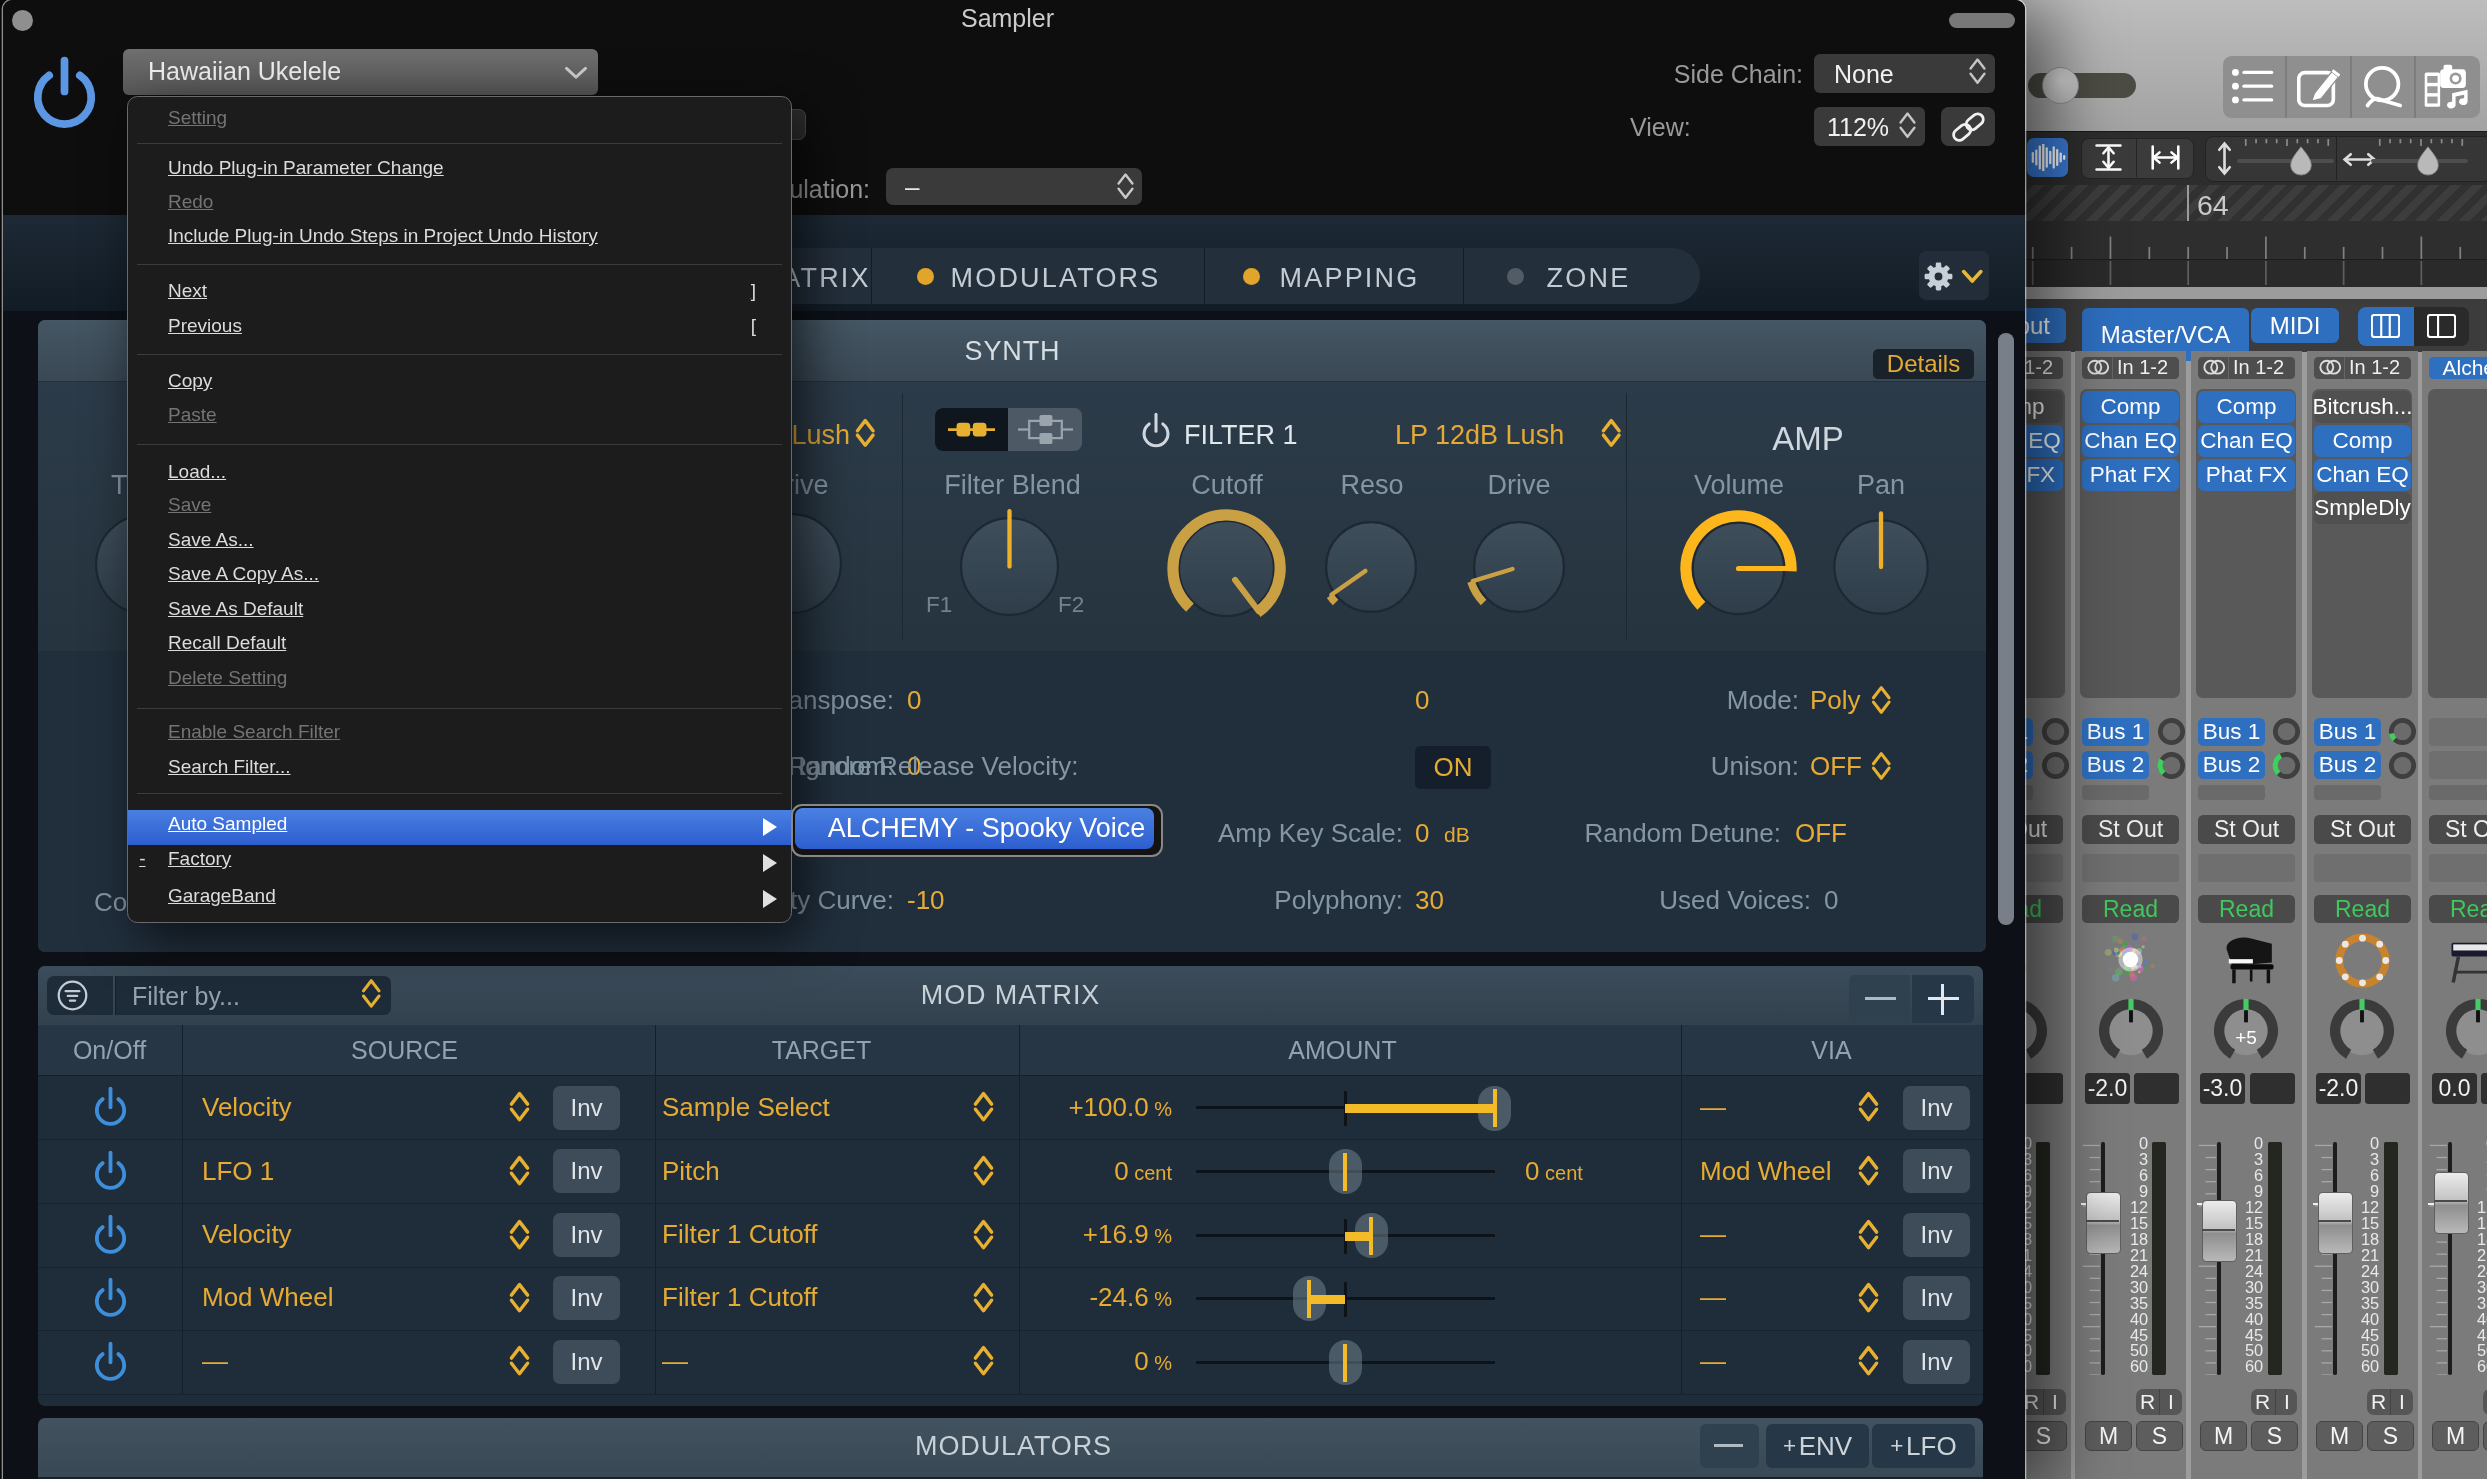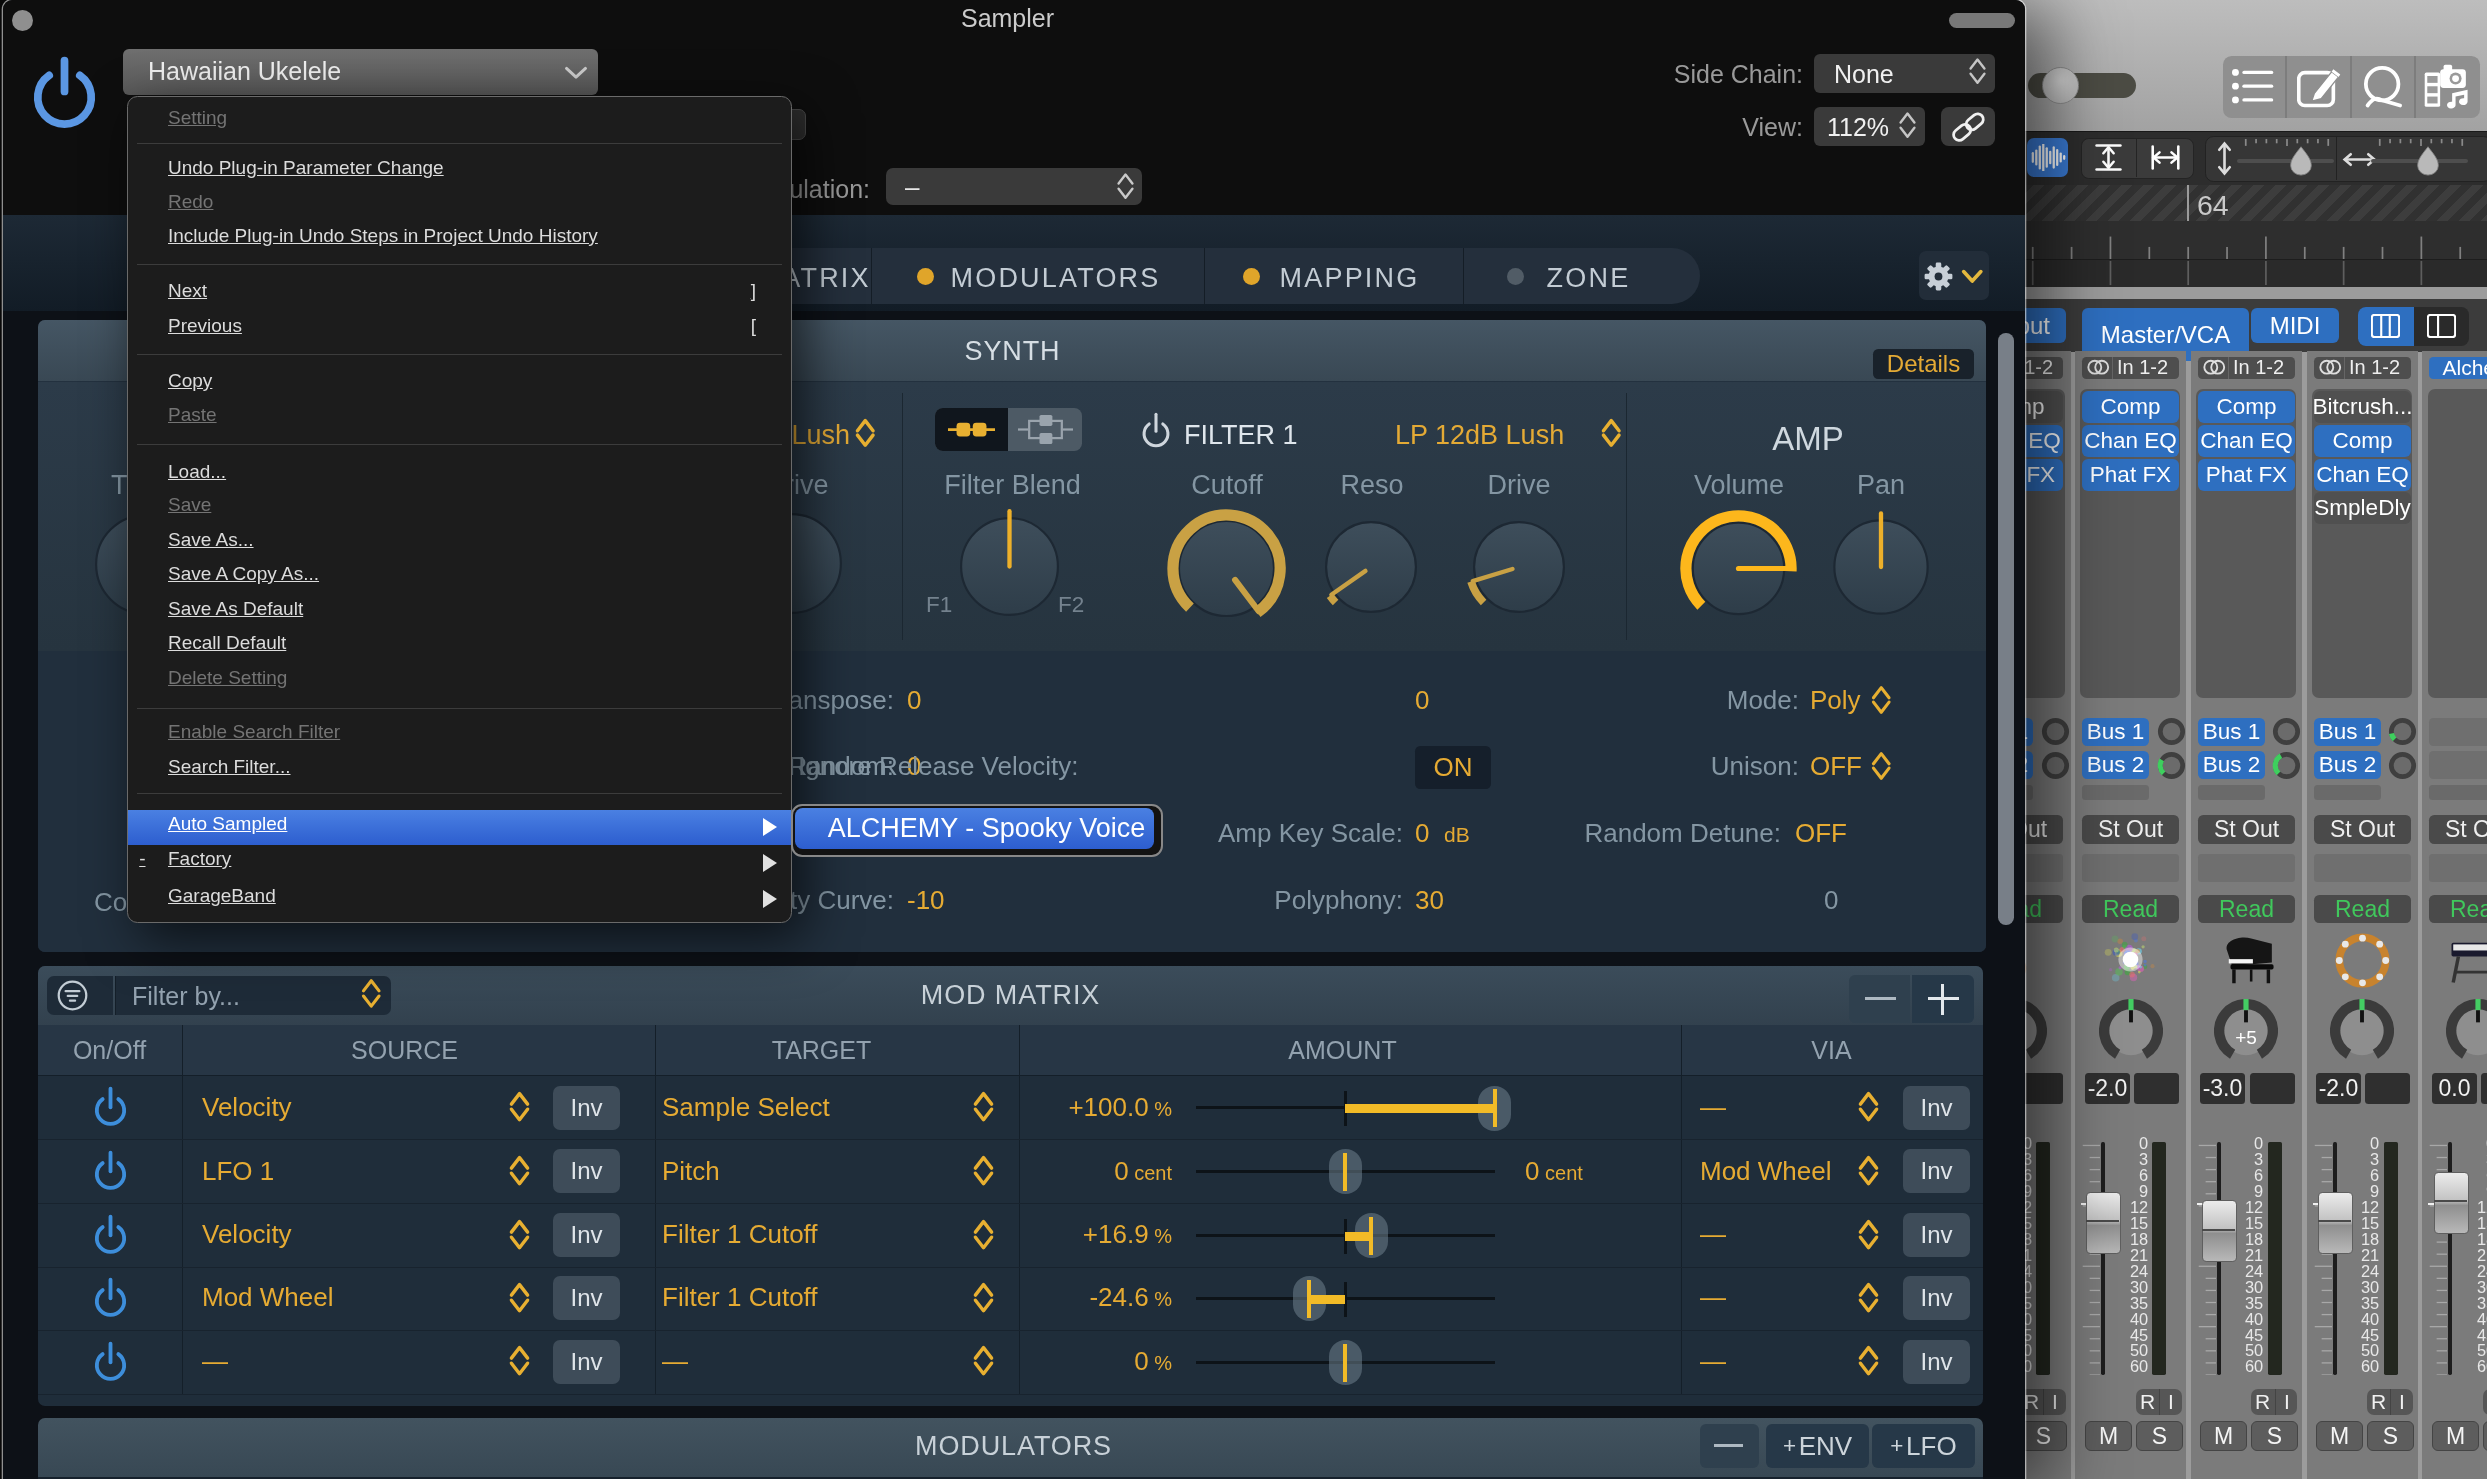--- a/index.html
+++ b/index.html
@@ -705,21 +705,21 @@
       <path d="M4 4 L15 14 L26 4" fill="none" stroke="#ccc" stroke-width="3.5" stroke-linecap="round" stroke-linejoin="round"></path>
     </svg>
 <div class="abs" style="left:743px;top:109px;width:61px;height:29px;background:#2e2e2e;border:1.3px solid #4a4a4a;border-radius:7px"></div>
 <div class="abs" style="left:1544px;top:60px;width:259px;text-align:right;font-size:25px;color:#999">Side Chain:</div>
 <div class="abs" style="left:1814px;top:54px;width:181px;height:39px;background:#3a3a3a;border-radius:6px"></div>
 <div class="abs" style="left:1834px;top:60px;font-size:25px;color:#f0f0f0">None</div>
 <svg class="abs" style="left:1967px;top:57px" width="21" height="32" viewBox="0 0 24 37">
       <path d="M 4.0 13.4 L 12.0 3 L 20.0 13.4" fill="none" stroke="#c5c5c5" stroke-width="2.8" stroke-linecap="round" stroke-linejoin="round"></path>
       <path d="M 4.0 19.4 L 12.0 29.799999999999997 L 20.0 19.4" fill="none" stroke="#c5c5c5" stroke-width="2.8" stroke-linecap="round" stroke-linejoin="round"></path>
     </svg>
-<div class="abs" style="left:1630px;top:113px;width:173px;text-align:right;font-size:25px;color:#999">View:</div>
+<div class="abs" style="left:1630px;top:113px;width:173px;text-align:left;font-size:25px;color:#999">View:</div>
 <div class="abs" style="left:1814px;top:107px;width:111px;height:39px;background:#3a3a3a;border-radius:6px"></div>
 <div class="abs" style="left:1827px;top:113px;font-size:25px;color:#f0f0f0">112%</div>
 <svg class="abs" style="left:1897px;top:111px" width="21" height="32" viewBox="0 0 24 37">
       <path d="M 4.0 13.4 L 12.0 3 L 20.0 13.4" fill="none" stroke="#c5c5c5" stroke-width="2.8" stroke-linecap="round" stroke-linejoin="round"></path>
       <path d="M 4.0 19.4 L 12.0 29.799999999999997 L 20.0 19.4" fill="none" stroke="#c5c5c5" stroke-width="2.8" stroke-linecap="round" stroke-linejoin="round"></path>
     </svg>
 <div class="abs" style="left:1941px;top:107px;width:54px;height:39px;background:#3a3a3a;border-radius:7.8px"></div>
 <svg class="abs" style="left:1951px;top:111px" width="35" height="31" viewBox="0 0 40 36">
 <g fill="none" stroke="#f0f0f0" stroke-width="3.2" transform="rotate(-40 20 18)">
         <rect x="-1" y="12" width="22" height="13" rx="6.5"></rect>
@@ -923,20 +923,21 @@
     </svg>
 <div class="abs" style="left:798px;top:818px;width:605px;text-align:right;font-size:26px;color:#8496a3">Amp Key Scale:</div>
 <div class="abs" style="left:1415px;top:818px;font-size:26px;color:#e6ab33">0</div>
 <div class="abs" style="left:1444px;top:823px;font-size:21px;color:#e6ab33">dB</div>
 <div class="abs" style="left:1176px;top:818px;width:605px;text-align:right;font-size:26px;color:#8496a3">Random Detune:</div>
 <div class="abs" style="left:1795px;top:818px;font-size:26px;color:#e6ab33">OFF</div>
 <div class="abs" style="left:289px;top:885px;width:605px;text-align:right;font-size:26px;color:#8496a3">Velocity Curve:</div>
 <div class="abs" style="left:907px;top:885px;font-size:26px;color:#e6ab33">-10</div>
 <div class="abs" style="left:798px;top:885px;width:605px;text-align:right;font-size:26px;color:#8496a3">Polyphony:</div>
 <div class="abs" style="left:1415px;top:885px;font-size:26px;color:#e6ab33">30</div>
+<div class="abs" style="left:1206px;top:885px;width:605px;text-align:right;font-size:26px;color:#8496a3">Used Voices:</div>
 <div class="abs" style="left:1824px;top:885px;font-size:26px;color:#8496a3">0</div>
 <div class="abs" style="left:94px;top:887px;font-size:26px;color:#8496a3;white-space:nowrap">Coarse Tune Remote: <span style="color:#e6ab33">OFF</span></div>
 <div class="abs" style="left:1998px;top:333px;width:15.5px;height:592px;background:#8c939c;border-radius:7.8px;opacity:0.85"></div>
 
 <div class="abs" style="left:38px;top:966px;width:1945px;height:440px;background:#1f2d3a;border-radius:7px"></div>
 <div class="abs" style="left:38px;top:966px;width:1945px;height:60px;background:linear-gradient(#3b4c5a,#32414e);border-radius:7px 7px 0 0"></div>
 <div class="abs" style="left:803px;top:980px;width:415px;text-align:center;font-size:27px;color:#c8d1d8;letter-spacing:0.9px">MOD MATRIX</div>
 <div class="abs" style="left:47px;top:976px;width:66px;height:39px;background:#1e2b38;border-radius:7px 0 0 7px"></div>
 <svg class="abs" style="left:57px;top:980px" width="31" height="31" viewBox="0 0 36 36">
       <circle cx="18" cy="18" r="16" fill="none" stroke="#c3cdd5" stroke-width="2.6"></circle>

